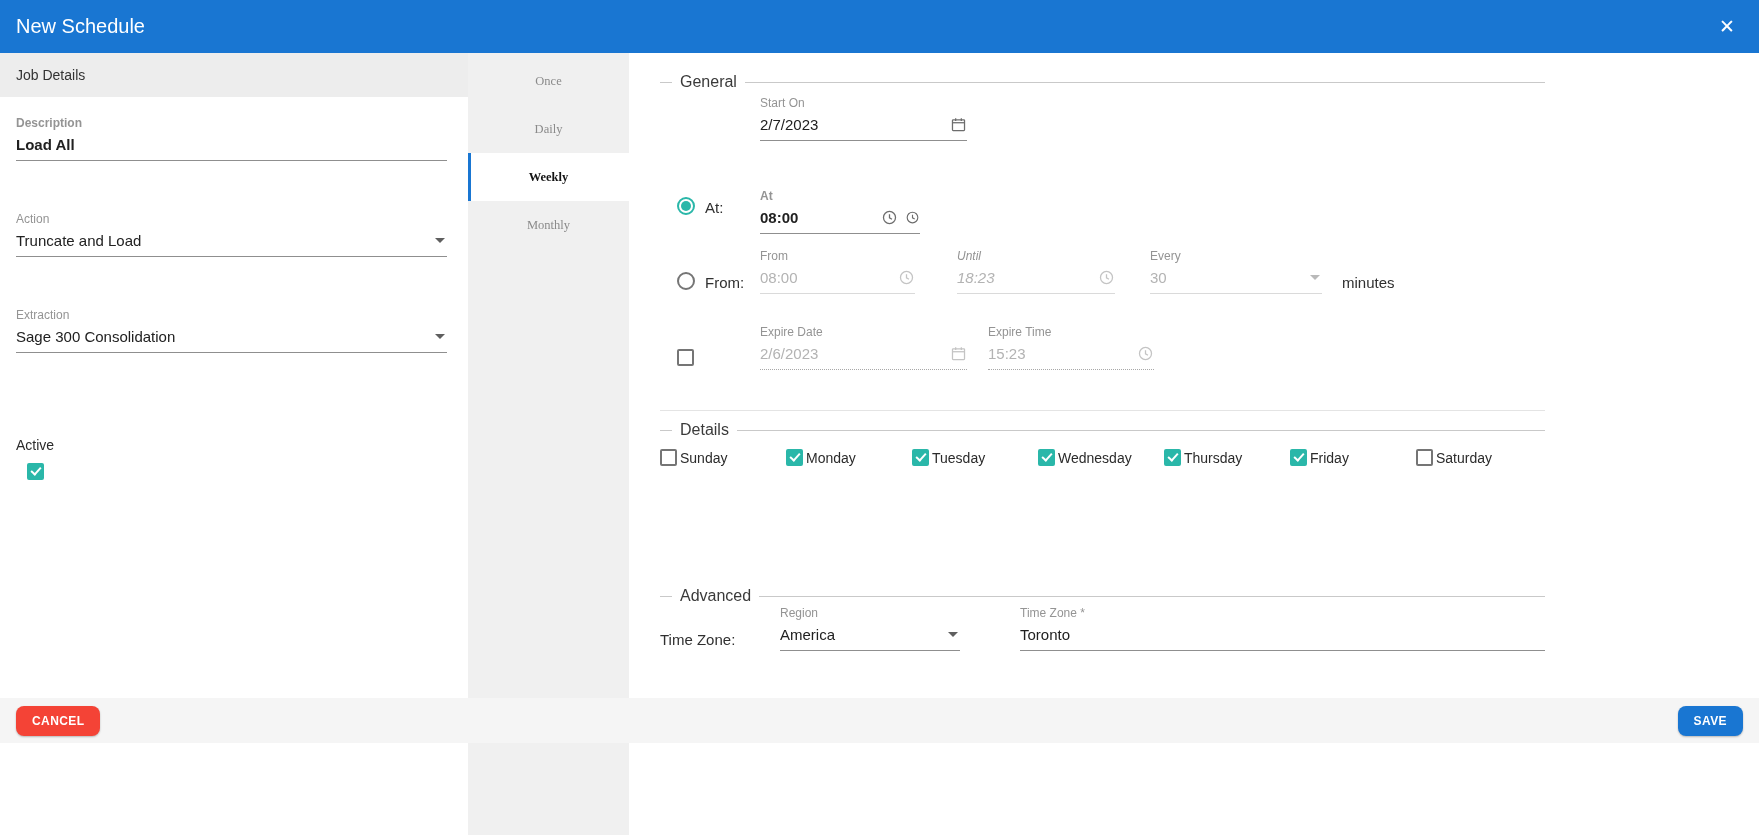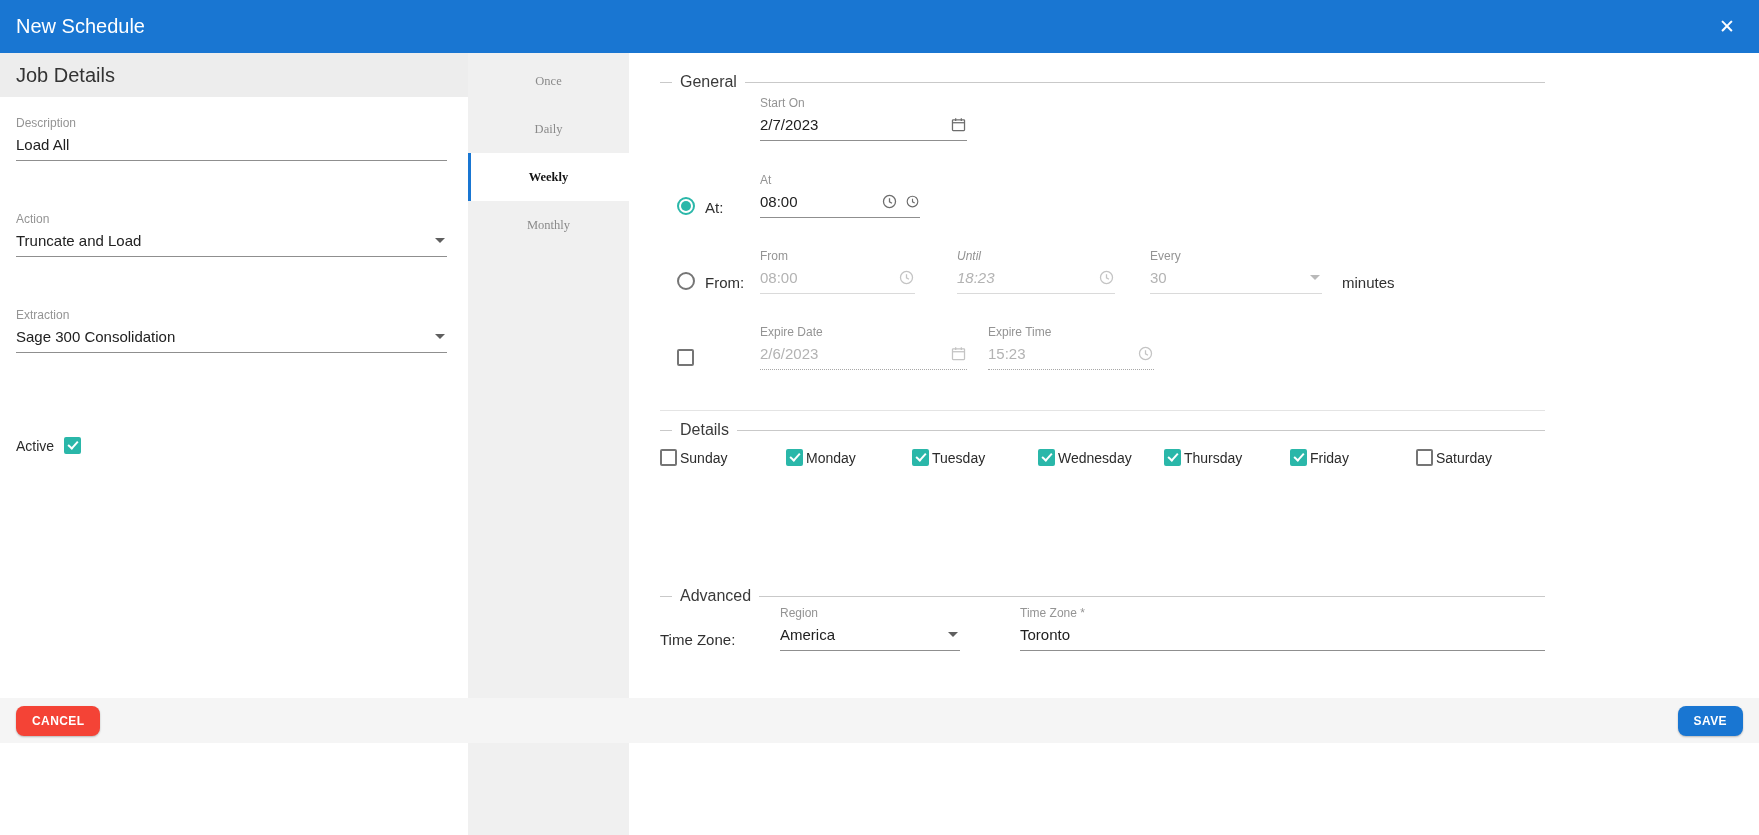--- a/index.html
+++ b/index.html
@@ -17,21 +17,21 @@
   .titlebar .ttl { font-size:20px; font-weight:400; }
   .close-btn {
     position:absolute; right:14px; top:0; height:53px; width:36px;
     display:flex; align-items:center; justify-content:center;
     color:#fff; font-size:19px; cursor:pointer;
   }
   
   .left-panel { position:absolute; top:53px; left:0; width:468px; height:634px; background:#fff; }
   .panel-header {
     height:44px; background:#ededed; display:flex; align-items:center;
-    padding:0 16px; font-size:20px; color:#333;
+    padding:0 16px; font-size:14px; color:#333;
   }
   
   .mfield { position:absolute; }
   .flabel { font-size:12px; color:#949494; height:16px; }
   .fvalue {
     display:flex; align-items:center; gap:7px; font-size:15px; color:#212121;
     padding:4px 0 7px 0; border-bottom:1px solid #8f8f8f; cursor:text;
   }
   .fvalue .vtext { flex:1; white-space:nowrap; overflow:hidden; }
   .icon { color:#6d6d6d; flex:0 0 auto; display:inline-flex; }
@@ -77,21 +77,21 @@
   .legend-general  { top:20px; }
   .legend-details  { top:368px; }
   .legend-advanced { top:534px; }
   .divider { position:absolute; left:31px; width:885px; height:1px; background:#e4e4e4; top:357px; }
   .rlabel { position:absolute; font-size:15px; color:#303030; }
   .row-control { position:absolute; }
   
   .days-row { position:absolute; top:396px; left:31px; display:flex; }
   .day { width:126px; display:flex; align-items:center; gap:3px; font-size:14px; color:#2b2b2b; cursor:pointer; }
   
-  .active-row { position:absolute; top:384px; left:16px; display:flex; align-items:center; gap:10px; font-size:14px; color:#2b2b2b; }
+  .active-row { position:absolute; top:384px; left:16px; display:flex; align-items:center; gap:10px; font-size:14px; color:#2b2b2b;flex-direction:column; }
   
   .footer { position:absolute; top:698px; left:0; width:1759px; height:45px; background:#f5f5f5; }
   .btn {
     position:absolute; top:8px; height:30px; padding:0 16px; border:none; border-radius:8px;
     color:#fff; font-size:12px; font-weight:bold; letter-spacing:.4px; cursor:pointer;
     font-family:"Liberation Sans", sans-serif; box-shadow:0 1px 2px rgba(0,0,0,.25);
   }
   .btn-cancel { left:16px;  background:var(--cancel-red, #f44336); }
   .btn-save   { right:16px; background:var(--save-blue, #1976d2); }
 </style>
@@ -103,21 +103,21 @@
   <div class="titlebar">
     <span class="ttl">New Schedule</span>
     <span class="close-btn">✕</span>
   </div>
 
   <div class="left-panel">
     <div class="panel-header">
       <span>Job Details</span>
     </div>
 
-    <div class="mfield" style="top:63px; left:16px; width:431px;">
+    <div class="mfield" style="top:63px; left:16px; width:431px;font-weight:bold;">
       <div class="flabel">Description</div>
       <div class="fvalue">
         <span class="vtext">Load All</span>
       </div>
     </div>
 
     <div class="mfield" style="top:159px; left:16px; width:431px;">
       <div class="flabel">Action</div>
       <div class="fvalue">
         <span class="vtext">Truncate and Load</span>
@@ -171,21 +171,21 @@
               <line x1="8" y1="3" x2="8" y2="7" stroke="currentColor" stroke-width="1.8"></line>
               <line x1="16" y1="3" x2="16" y2="7" stroke="currentColor" stroke-width="1.8"></line>
             </svg>
         </span>
       </div>
     </div>
 
     <span class="radio row-control selected" style="top:144px; left:48px;"></span>
     <span class="rlabel" style="top:146px; left:76px;">At:</span>
 
-    <div class="mfield" style="top:120px; left:131px; width:160px;">
+    <div class="mfield" style="top:136px; left:131px; width:160px;font-weight:bold;">
       <div class="flabel">At</div>
       <div class="fvalue">
         <span class="vtext">08:00</span>
         <span class="icon">
           <svg viewBox="0 0 24 24" width="17" height="17">
               <circle cx="12" cy="12" r="8.5" fill="none" stroke="currentColor" stroke-width="1.8"></circle>
               <polyline points="12,7.5 12,12.5 15.5,14.5" fill="none" stroke="currentColor" stroke-width="1.8"></polyline>
             </svg>
         </span>
         <span class="icon">

